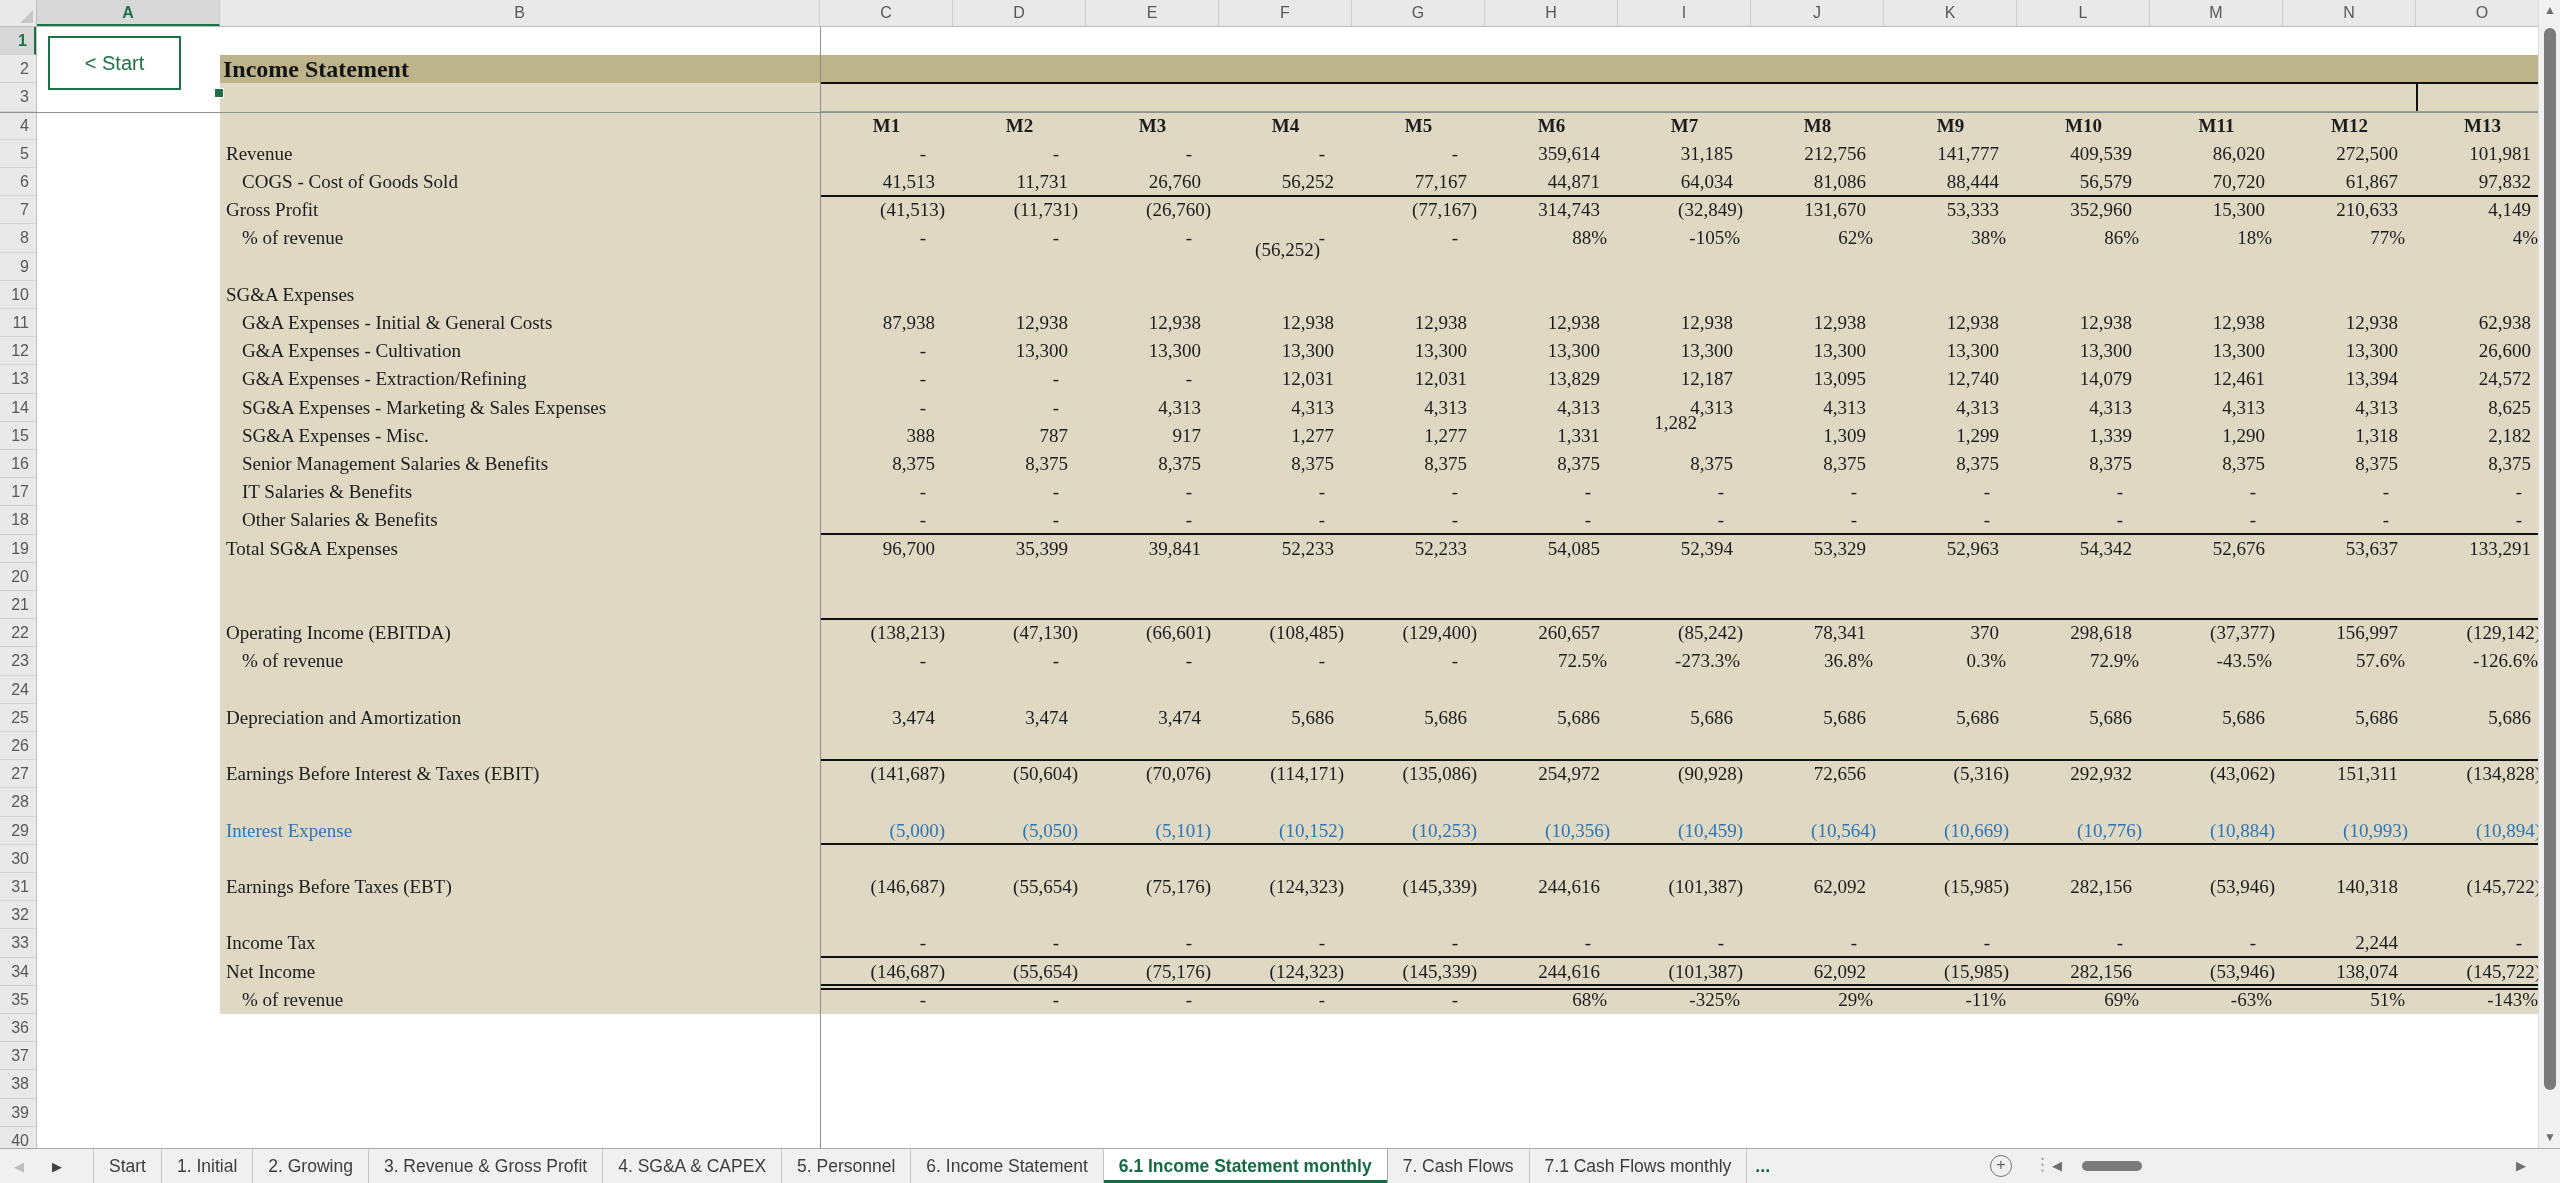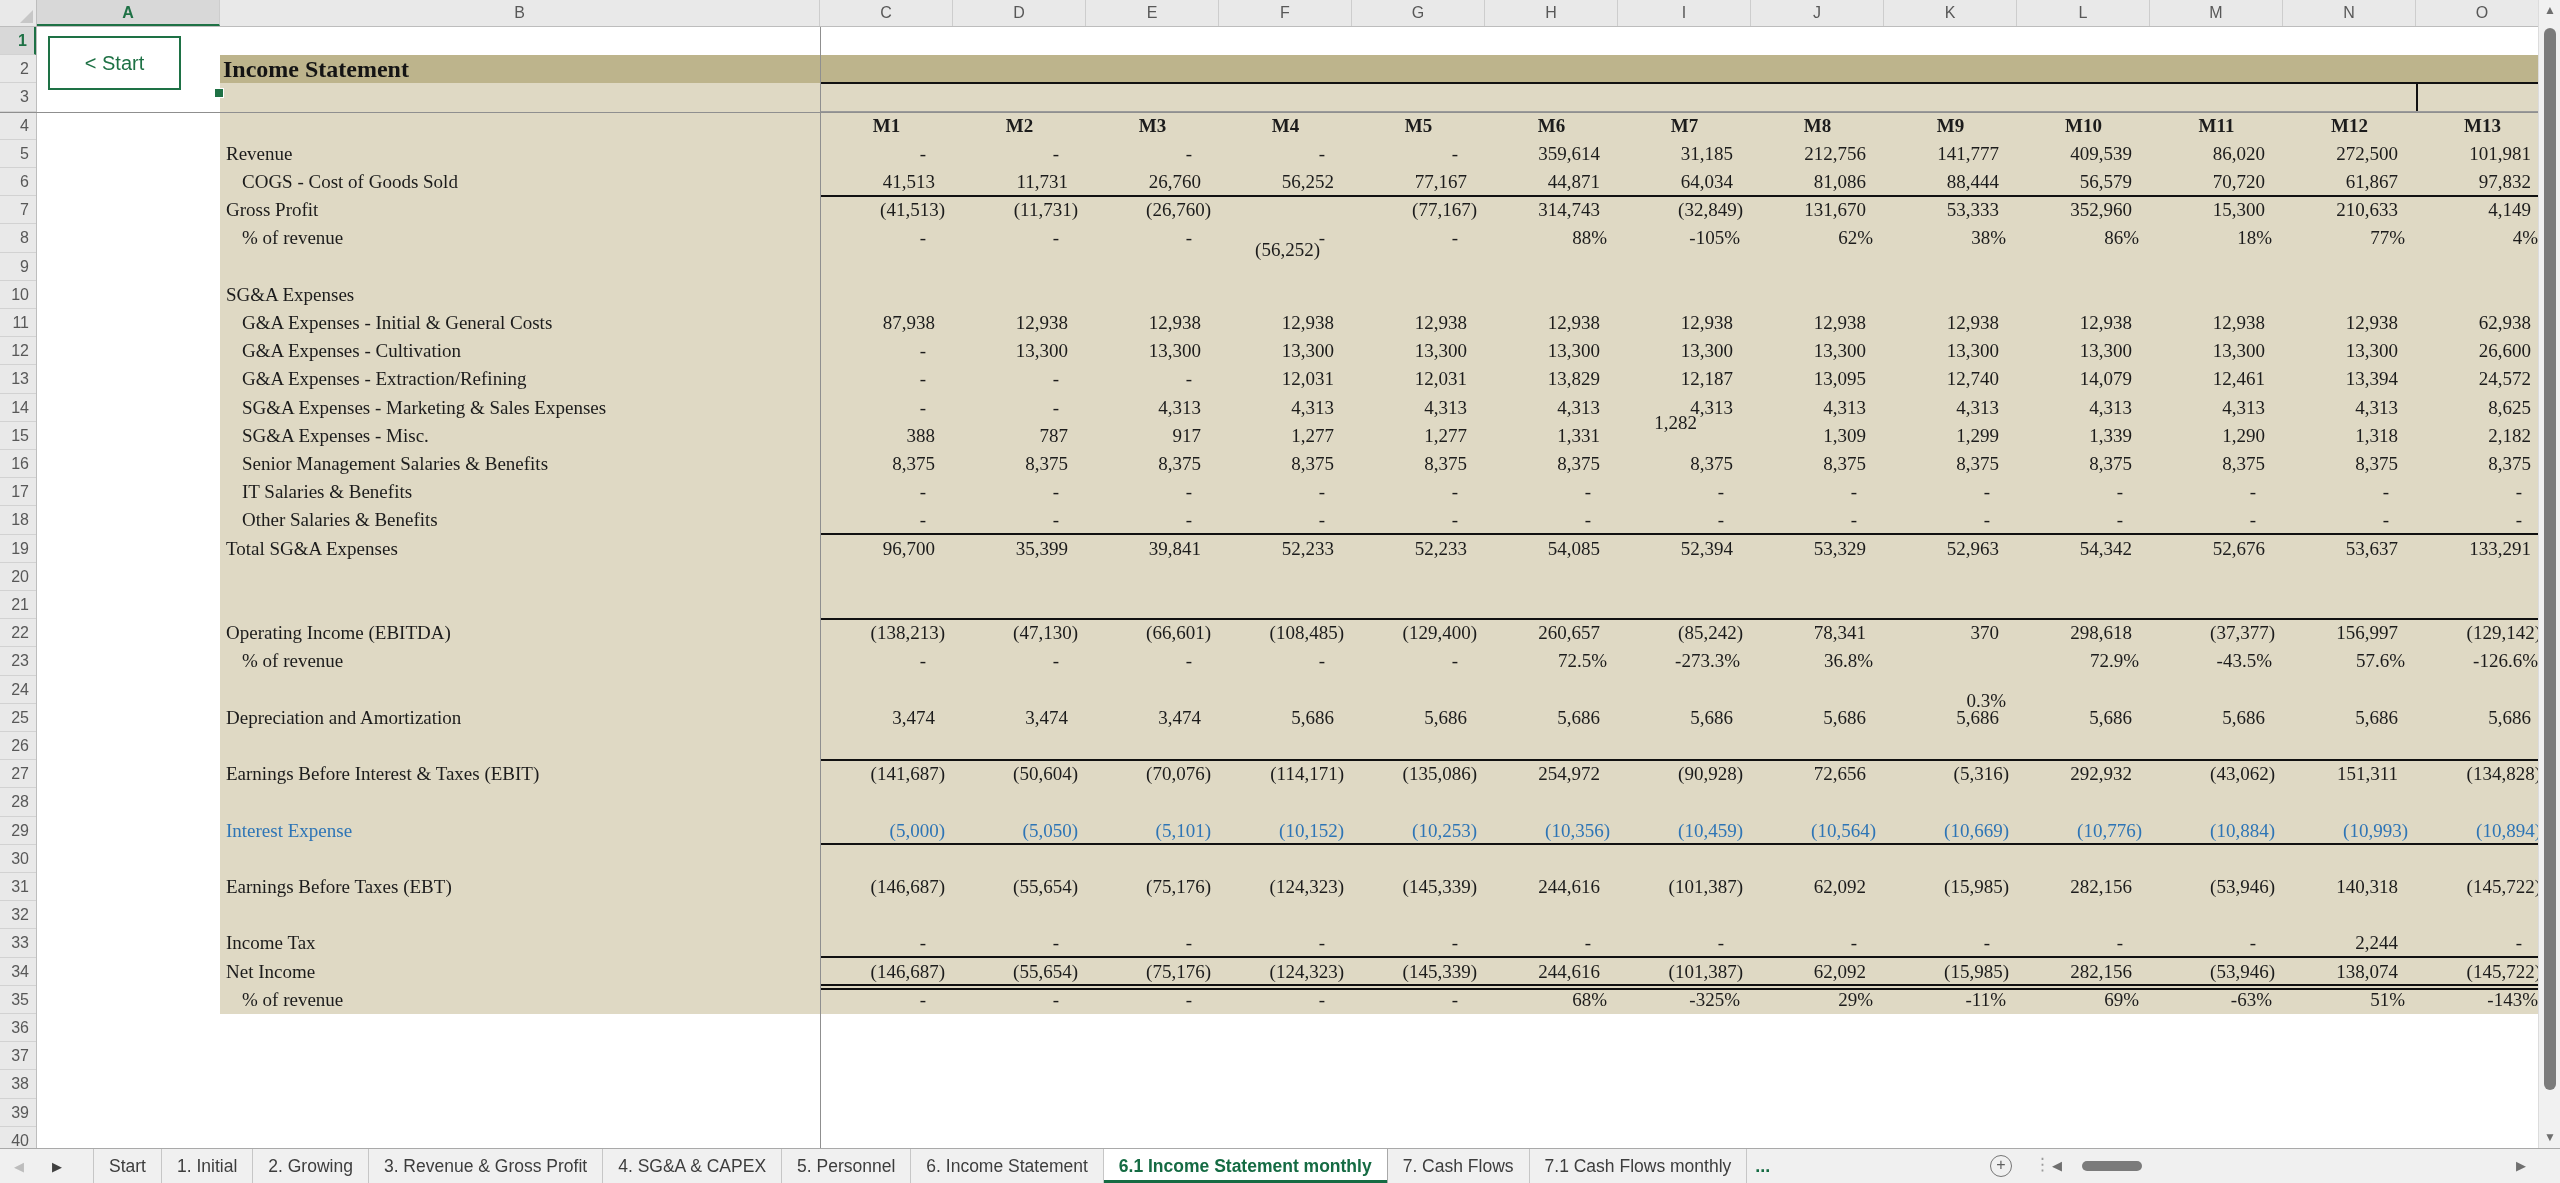--- a/index.html
+++ b/index.html
@@ -357,21 +357,21 @@
       <div class="cell v-neg" style="left: 2379px; top: 592.2px; width: 133px; line-height: 28.2px;">(129,142)</div>
       <div class="rlabel" style="left: 205px; top: 620.4px; line-height: 28.2px;">% of revenue</div>
       <div class="cell v-dash" style="left: 783px; top: 620.4px; width: 133px; line-height: 28.2px;">-</div>
       <div class="cell v-dash" style="left: 916px; top: 620.4px; width: 133px; line-height: 28.2px;">-</div>
       <div class="cell v-dash" style="left: 1049px; top: 620.4px; width: 133px; line-height: 28.2px;">-</div>
       <div class="cell v-dash" style="left: 1182px; top: 620.4px; width: 133px; line-height: 28.2px;">-</div>
       <div class="cell v-dash" style="left: 1315px; top: 620.4px; width: 133px; line-height: 28.2px;">-</div>
       <div class="cell v-pct" style="left: 1448px; top: 620.4px; width: 133px; line-height: 28.2px;">72.5%</div>
       <div class="cell v-pct" style="left: 1581px; top: 620.4px; width: 133px; line-height: 28.2px;">-273.3%</div>
       <div class="cell v-pct" style="left: 1714px; top: 620.4px; width: 133px; line-height: 28.2px;">36.8%</div>
-      <div class="cell v-pct" style="left: 1847px; top: 620.4px; width: 133px; line-height: 28.2px; margin-top: 40px;">0.3%</div>
+      <div class="cell v-pct" style="left: 1847px; top: 620.4px; width: 133px; line-height: 28.2px;">0.3%</div>
       <div class="cell v-pct" style="left: 1980px; top: 620.4px; width: 133px; line-height: 28.2px;">72.9%</div>
       <div class="cell v-pct" style="left: 2113px; top: 620.4px; width: 133px; line-height: 28.2px;">-43.5%</div>
       <div class="cell v-pct" style="left: 2246px; top: 620.4px; width: 133px; line-height: 28.2px;">57.6%</div>
       <div class="cell v-pct" style="left: 2379px; top: 620.4px; width: 133px; line-height: 28.2px;">-126.6%</div>
       <div class="rlabel" style="left: 189px; top: 676.8px; line-height: 28.2px;">Depreciation and Amortization</div>
       <div class="cell v-num" style="left: 783px; top: 676.8px; width: 133px; line-height: 28.2px;">3,474</div>
       <div class="cell v-num" style="left: 916px; top: 676.8px; width: 133px; line-height: 28.2px;">3,474</div>
       <div class="cell v-num" style="left: 1049px; top: 676.8px; width: 133px; line-height: 28.2px;">3,474</div>
       <div class="cell v-num" style="left: 1182px; top: 676.8px; width: 133px; line-height: 28.2px;">5,686</div>
       <div class="cell v-num" style="left: 1315px; top: 676.8px; width: 133px; line-height: 28.2px;">5,686</div>

